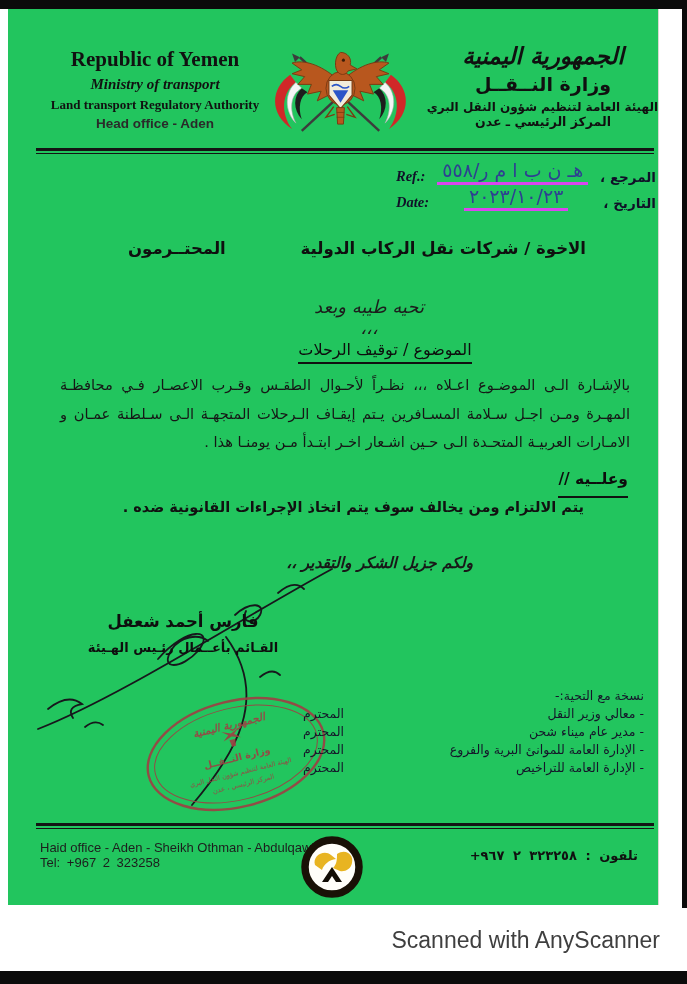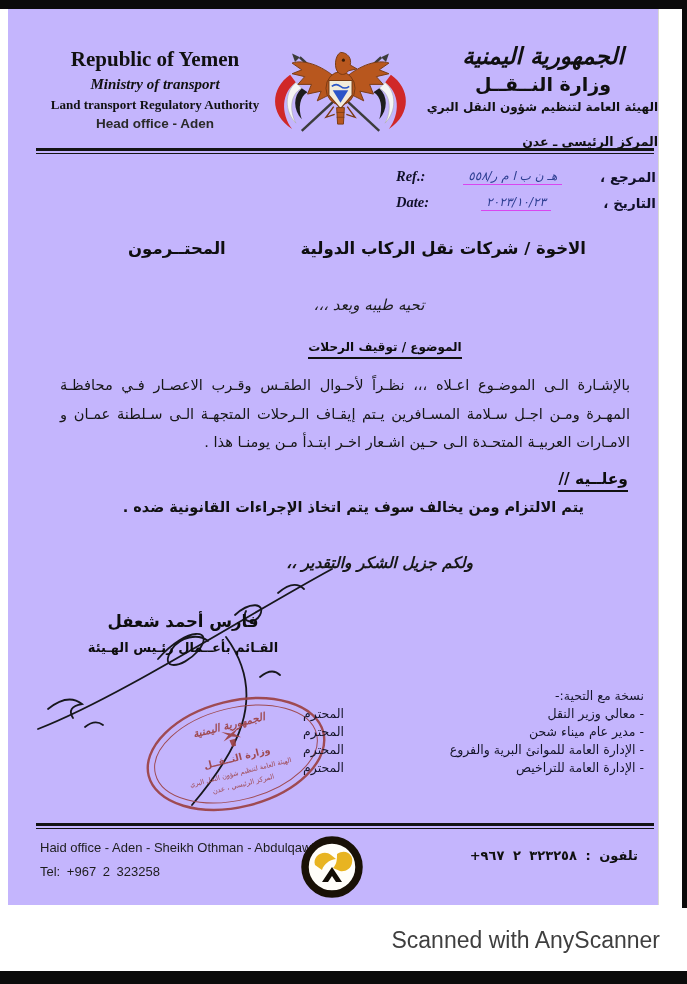--- a/index.html
+++ b/index.html
@@ -7,58 +7,58 @@
     width:687px;height:984px;position:relative;overflow:hidden;
     background:#ffffff;font-family:"DejaVu Sans",sans-serif;
   }
   .bar{position:absolute;background:#0b0b0b;}
   .bar-top{left:0;top:0;width:687px;height:9px;}
   .bar-bottom{left:0;top:971px;width:687px;height:13px;}
   .bar-right{right:0;top:0;width:5px;height:908px;}
 
   .page{
     position:absolute;left:8px;top:9px;width:650px;height:896px;
-    background:#c4b5fd;border-right:1px solid #d9d8d3;
+    background:#22c55e;border-right:1px solid #d9d8d3;
   }
 
   
   .hdr-en{position:absolute;left:42px;top:38px;width:210px;text-align:center;color:#111;}
   .hdr-en .l1{font-family:"Liberation Serif",serif;font-weight:bold;font-size:21px;white-space:nowrap;}
   .hdr-en .l2{font-family:"Liberation Serif",serif;font-weight:bold;font-style:italic;font-size:15px;margin-top:4px;white-space:nowrap;}
   .hdr-en .l3{font-family:"Liberation Serif",serif;font-weight:bold;font-size:13px;margin-top:4px;white-space:nowrap;}
   .hdr-en .l4{font-family:"Liberation Sans",sans-serif;font-size:13.5px;margin-top:3px;color:#2a2a2a;white-space:nowrap;font-weight:bold;}
 
   .hdr-ar{position:absolute;left:420px;top:34px;width:230px;text-align:center;color:#101010;direction:rtl;}
   .hdr-ar .a1{font-size:23px;font-weight:bold;font-style:italic;white-space:nowrap;}
   .hdr-ar .a2{font-size:19px;font-weight:bold;margin-top:4px;white-space:nowrap;}
   .hdr-ar .a3{font-size:12px;font-weight:bold;margin-top:5px;white-space:nowrap;}
-  .hdr-ar .a4{font-size:12.5px;font-weight:bold;margin-top:20px;white-space:nowrap;text-align:right;}
+  .hdr-ar .a4{font-size:12.5px;font-weight:bold;margin-top:0;white-space:nowrap;}
 
   .emblem{position:absolute;left:255px;top:36px;width:155px;height:102px;}
 
   .rule{position:absolute;left:28px;width:618px;height:2px;border-top:3.5px solid #141414;border-bottom:1.5px solid #141414;}
   .rule1{top:139px;}
   .rule2{top:814px;}
 
   
   .refblock{position:absolute;left:388px;top:150px;width:260px;color:#13132b;}
   .refrow{display:flex;align-items:flex-end;justify-content:space-between;height:26px;direction:ltr;}
   .reflbl-en{font-family:"Liberation Serif",serif;font-style:italic;font-weight:bold;font-size:14.5px;color:#101028;}
   .reflbl-ar{font-size:13.5px;font-weight:bold;direction:rtl;color:#101028;}
-  .refval{font-size:12px;font-style:italic;color:#2e3f92;border-bottom:1px solid #d946ef;padding:0 5px 1px 5px;direction:rtl;}
+  .refval{font-size:19px;color:#2e3f92;border-bottom:3px solid #d946ef;padding:0 5px 1px 5px;direction:rtl;}
   .refval.ltr{direction:ltr;}
 
   
   .addressee{position:absolute;left:120px;top:230px;width:458px;display:flex;direction:rtl;justify-content:space-between;font-weight:bold;font-size:16.5px;color:#0f0f0f;}
-  .greeting{position:absolute;left:296px;top:287px;width:130px;text-align:center;direction:rtl;font-size:15px;font-style:italic;color:#1c1c1c;}
-  .subject{position:absolute;left:253px;top:331px;width:248px;text-align:center;direction:rtl;font-weight:bold;font-size:12px;color:#0d0d0d;}
+  .greeting{position:absolute;left:296px;top:287px;width:130px;text-align:center;direction:rtl;font-size:18px;font-style:italic;color:#1c1c1c;}
+  .subject{position:absolute;left:253px;top:331px;width:248px;text-align:center;direction:rtl;font-weight:normal;font-size:16px;color:#0d0d0d;}
   .subject span{border-bottom:2px solid #111;padding-bottom:3px;}
   .body-par{position:absolute;left:52px;top:362px;width:570px;direction:rtl;text-align:justify;font-size:14.6px;line-height:1.96;color:#161616;}
   .directive-h{position:absolute;right:30px;top:461px;direction:rtl;font-weight:bold;font-size:15.5px;color:#0d0d0d;}
-  .directive-h span{border-bottom:2px solid #111;padding-bottom:2px;}
+  .directive-h span{border-bottom:2px solid #111;padding-bottom:8px;}
   .directive-b{position:absolute;right:74px;top:490px;direction:rtl;font-weight:bold;font-size:14.5px;color:#111;}
   .closing{position:absolute;left:253px;top:545px;width:212px;direction:rtl;font-size:15.5px;font-weight:600;font-style:italic;color:#181818;}
 
   
   .sigblock{position:absolute;left:70px;top:603px;width:210px;text-align:center;direction:rtl;color:#0e0e0e;}
   .sig-name{font-weight:bold;font-size:16.5px;text-align:center;}
   .sig-title{font-weight:bold;font-size:13px;margin-top:9px;}
   .sig-ink{position:absolute;left:22px;top:548px;width:330px;height:250px;pointer-events:none;}
 
   
@@ -66,21 +66,21 @@
   .cc .cch{font-size:12.5px;margin-bottom:3px;}
   .ccrow{display:flex;justify-content:space-between;font-size:12.5px;height:18px;}
   .ccrow .hon{width:60px;text-align:right;}
 
   
   .stamp{position:absolute;left:133px;top:686px;width:190px;height:118px;transform:rotate(-14deg);opacity:.92;}
 
   
   .ftr-en{position:absolute;left:32px;top:831px;color:#1d1d1d;font-family:"Liberation Sans",sans-serif;}
   .ftr-en .f1{font-size:13px;}
-  .ftr-en .f2{font-size:13px;margin-top:9px;word-spacing:3px;}
+  .ftr-en .f2{font-size:13px;word-spacing:3px;}
   .ftr-logo{position:absolute;left:292px;top:826px;width:64px;height:64px;}
   .ftr-ar{position:absolute;right:20px;top:829px;text-align:right;direction:rtl;color:#101010;}
   .ftr-ar .f1{font-size:13px;font-weight:bold;}
   .ftr-ar .f2{font-size:13px;font-weight:bold;margin-top:10px;word-spacing:4px;}
 
   .scanner{position:absolute;right:27px;top:927px;font-size:23px;color:#3f3f3f;font-family:"Liberation Sans",sans-serif;}
 </style>
 </head>
 <body>
 

